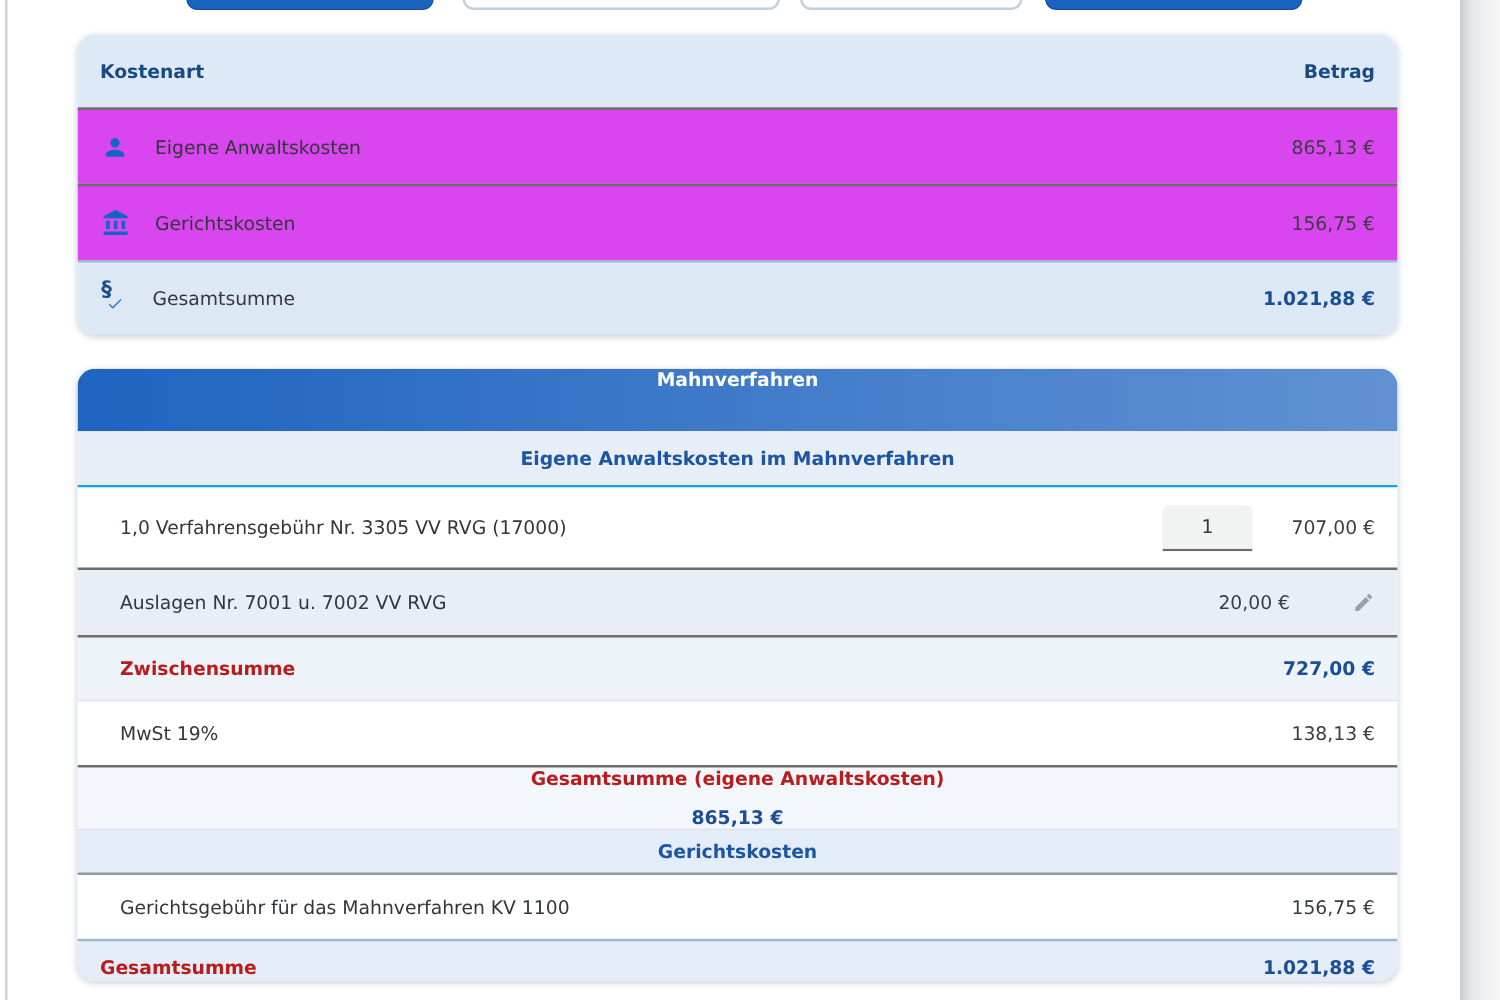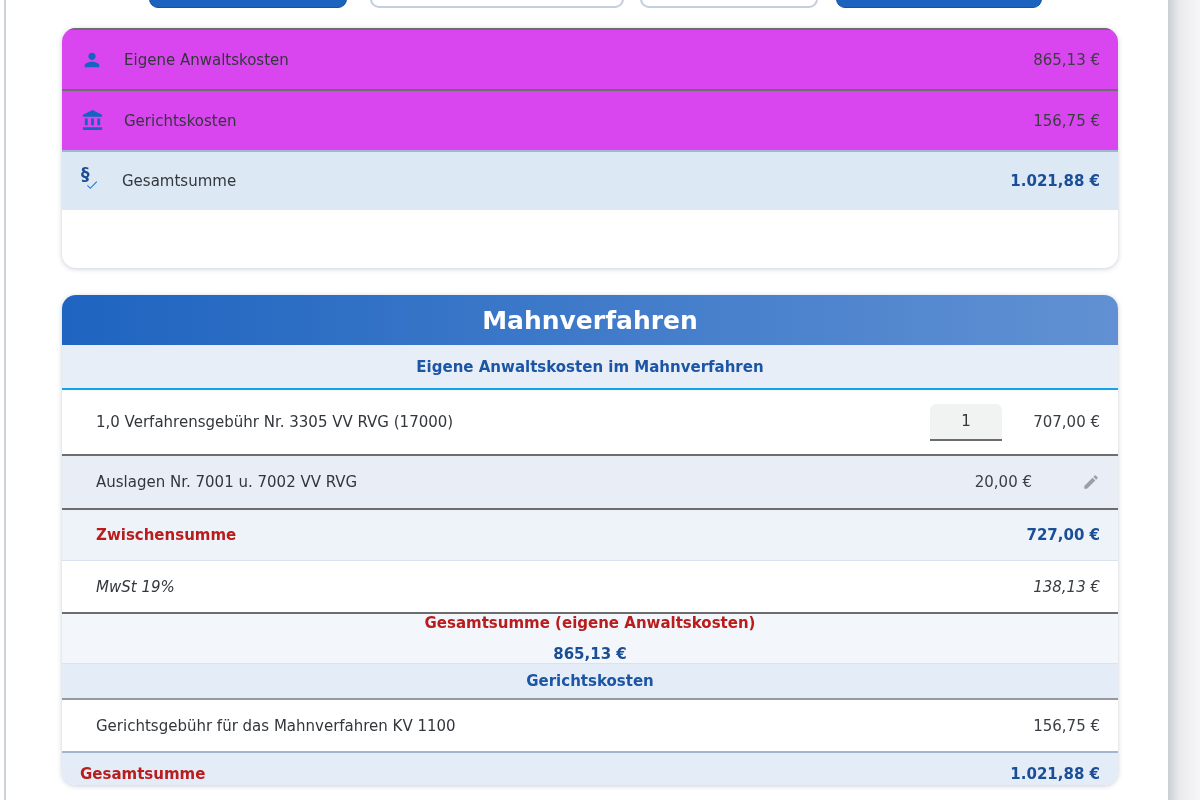--- a/index.html
+++ b/index.html
@@ -97,41 +97,41 @@
   .para-check svg { position: absolute; left: 5px; top: 11px; }
 
   .amount { font-size: 15px; color: #3a3e43; white-space: nowrap; }
   .amount.bold { font-weight: bold; color: #1a4e97; }
   .label-bold { font-weight: bold; color: #b91c1c; }
 
   
   .mahn-header {
     height: 50px;
     background: linear-gradient(to right, #1e64c0, #6191d3);
-    display: flex; align-items: center; justify-content: center;
+    display: flex; align-items: flex-start; justify-content: center;
     color: #ffffff;
-    font-size: 25px;
+    font-size: 15px;
     font-weight: bold;
   }
   .sub-header {
     background: #e7eef8;
     display: flex; align-items: center; justify-content: center;
     font-size: 15px;
     font-weight: bold;
     color: #1b55a4;
   }
   .sub-header.s1 { height: 45px; border-bottom: 2px solid #0ea5e9; }
   .sub-header.s2 { height: 37px; border-bottom: 2px solid #969a9e; background: #e4ecf7; }
 
   .m-row { padding-left: 34px; }
   .m-row-total { padding-left: 18px; }
   .r-fee   { height: 64px; background: #ffffff; }
   .r-ausl  { height: 54px; background: #e9eef6; gap: 40px; }
   .r-zwsum { height: 52px; background: #eef2f9; }
-  .r-mwst  { height: 52px; background: #ffffff; font-style: italic; }
+  .r-mwst  { height: 52px; background: #ffffff; }
   .r-gesea { height: 51px; background: #f3f6fb; flex-direction: column; }
   .r-ggeb  { height: 51px; background: #ffffff; }
   .r-ges   { height: 44px; background: #e4ecf7; }
 
   .factor-input {
     width: 72px; height: 37px;
     background: #f1f2f2;
     border: none;
     border-bottom: 2px solid #6b6b6b;
     border-radius: 6px 6px 0 0;
@@ -154,20 +154,24 @@
 <body>
 
 <div class="sheet">
 
   <button class="top-btn filled" style="left:143px; width:198px;"></button>
   <button class="top-btn outline" style="left:364px; width:254px;"></button>
   <button class="top-btn outline" style="left:634px; width:178px;"></button>
   <button class="top-btn filled" style="left:830px; width:206px;"></button>
 
   <div class="card card-summary">
+    <div class="row sum-header">
+      <span class="grow">Kostenart</span>
+      <span>Betrag</span>
+    </div>
 
     <div class="row sum-row bt-dark">
       <span class="row-icon">
         <svg width="22" height="22" viewBox="0 0 24 24" fill="#1565c0">
             <path d="M12 12c2.21 0 4-1.79 4-4s-1.79-4-4-4-4 1.79-4 4 1.79 4 4 4zm0 2c-2.67 0-8 1.34-8 4v2h16v-2c0-2.66-5.33-4-8-4z"></path>
           </svg>
       </span>
       <span class="grow">Eigene Anwaltskosten</span>
       <span class="amount">865,13 €</span>
     </div>

